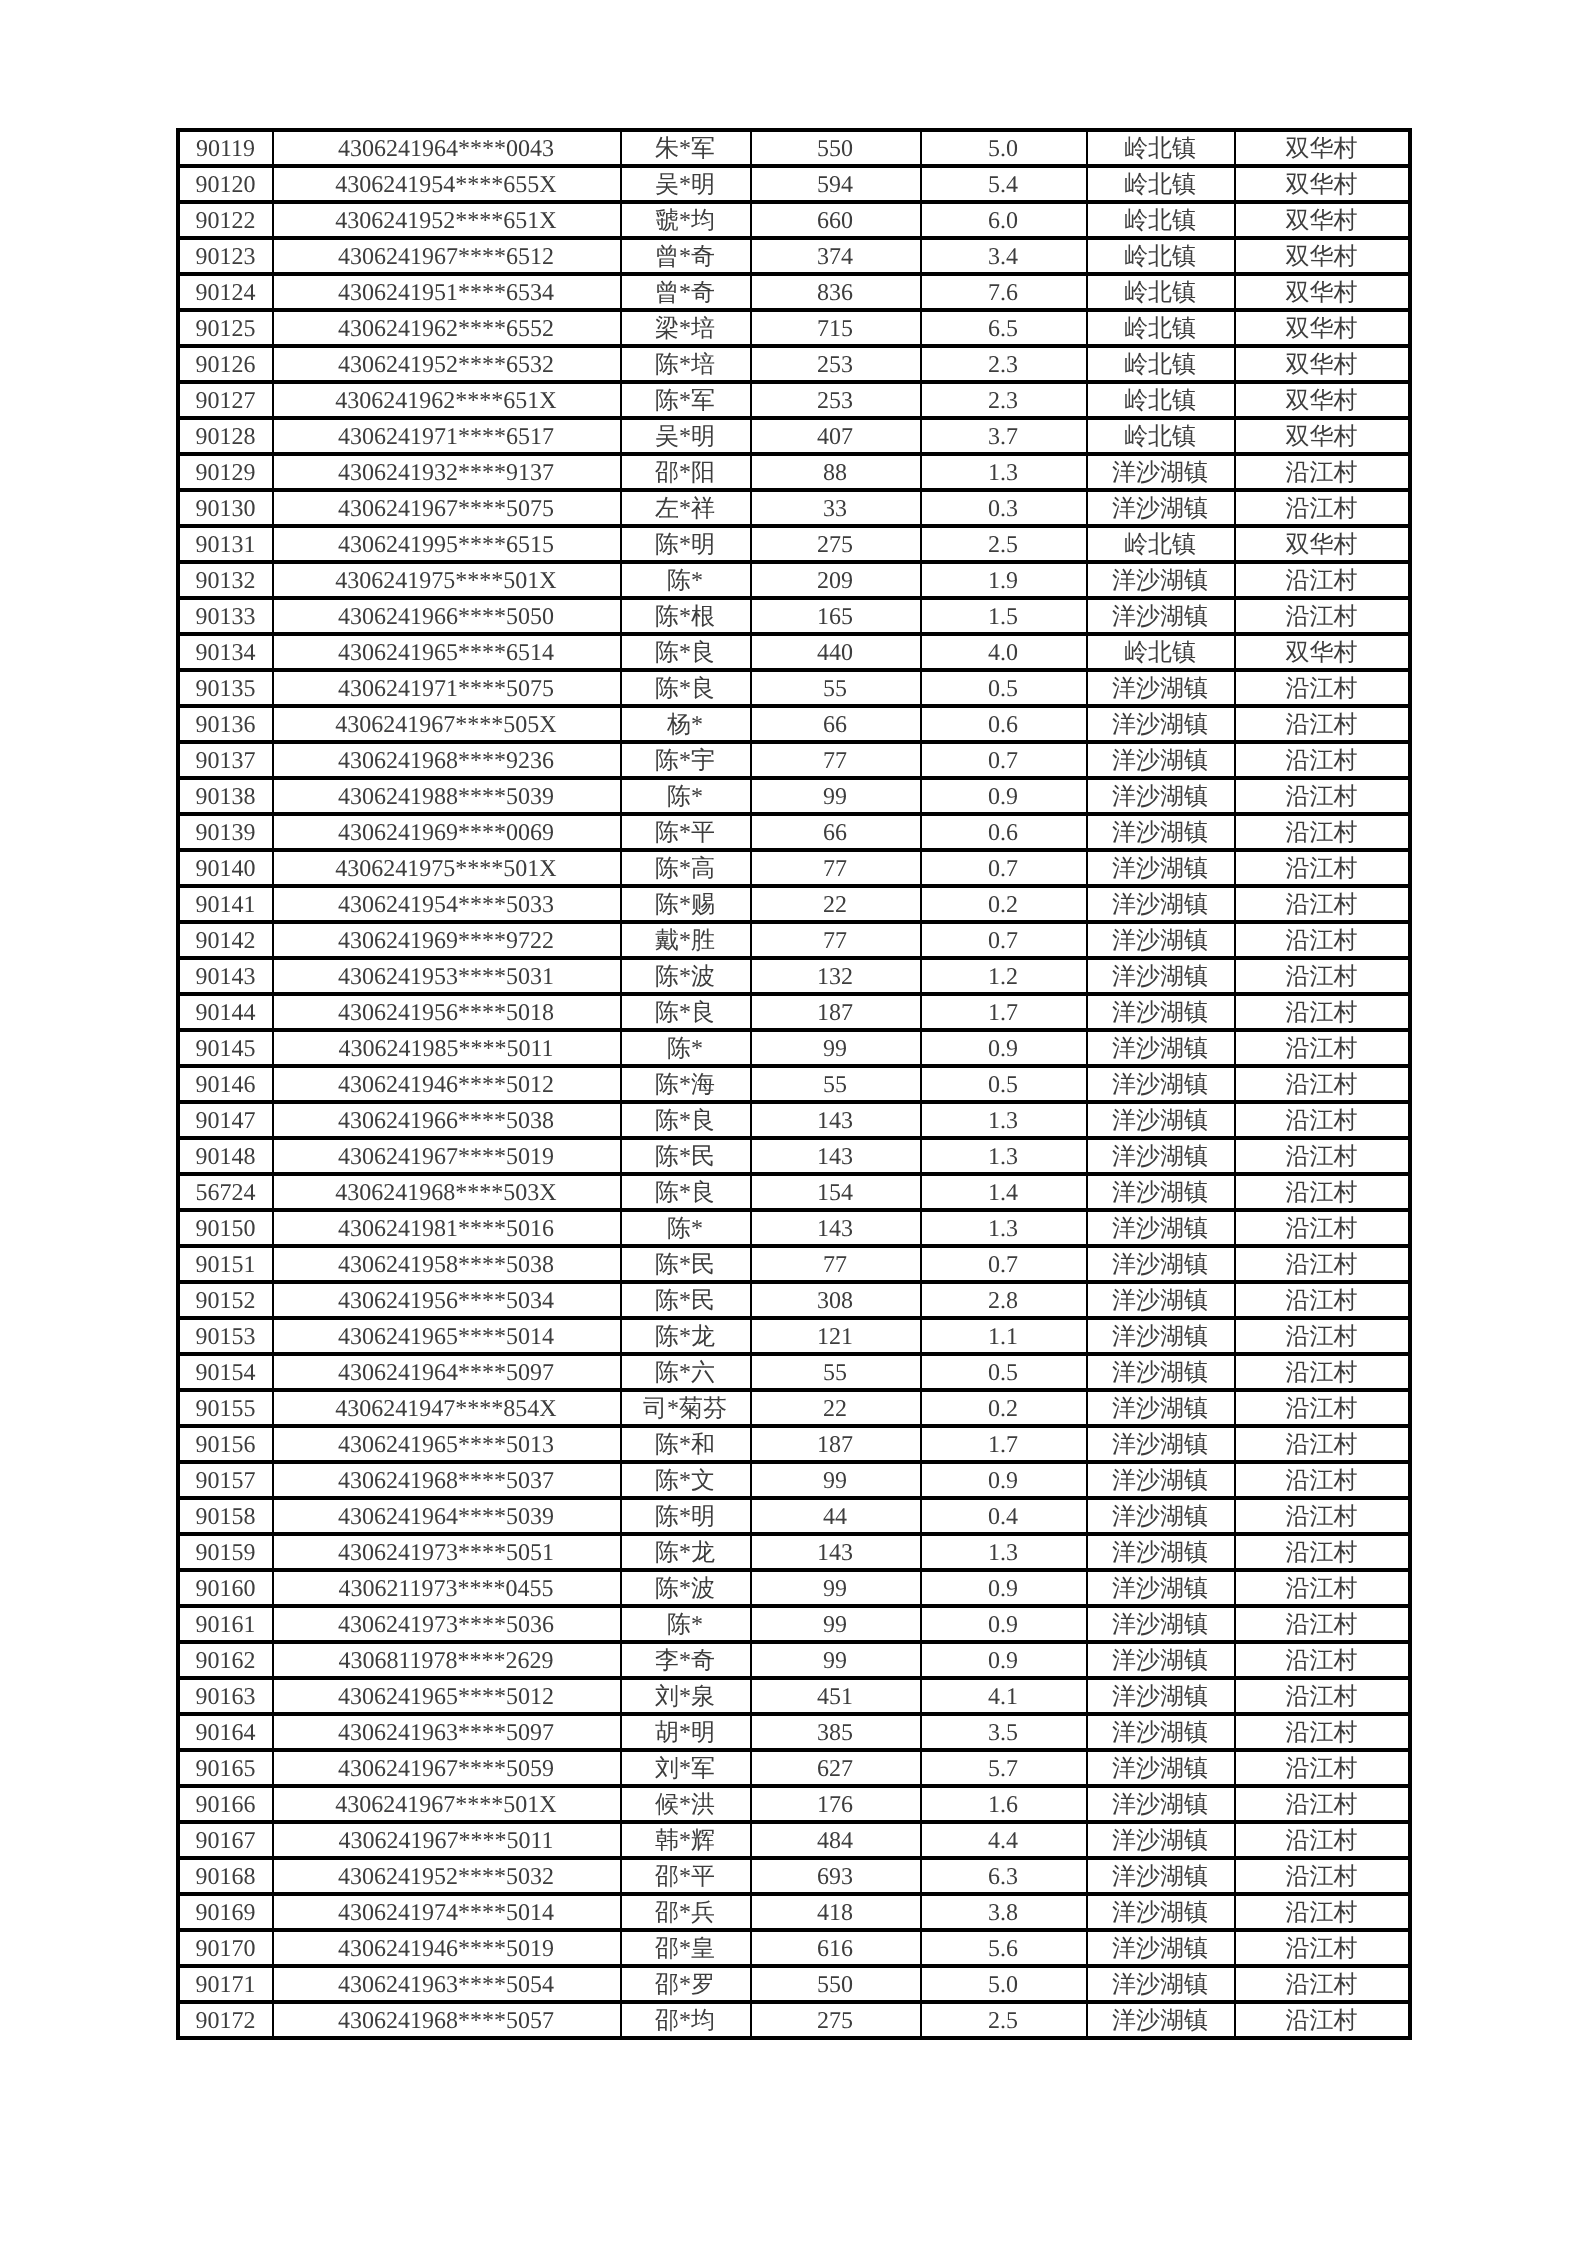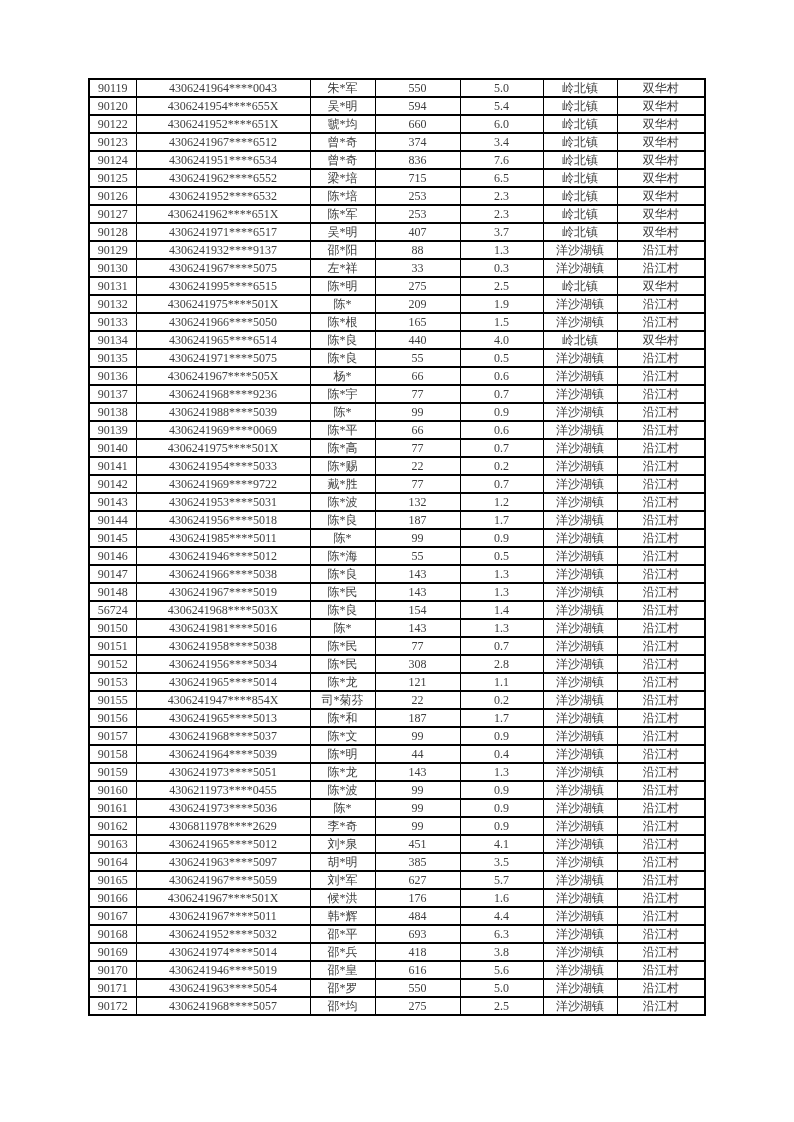--- a/index.html
+++ b/index.html
@@ -9,21 +9,21 @@
     font-family: "Liberation Serif", "DejaVu Serif", serif;
   }
   .page {
     position: relative;
     width: 794px; height: 1122px;
     background: #ffffff;
     overflow: hidden;
   }
   table.roster {
     position: absolute;
-    left: 88px; top: 78px;
+    left: 88px; top: 64px;
     border-collapse: collapse;
     table-layout: fixed;
     border: 2px solid #000;
     padding-left: 12px;
   }
   table.roster td {
     border-left: 1px solid #000;
     border-right: 1px solid #000;
     border-top: 2px solid #000;
     border-bottom: 2px solid #000;
@@ -360,20 +360,29 @@
         <tr>
           <td>90153</td>
           <td>4306241965****5014</td>
           <td>陈*龙</td>
           <td>121</td>
           <td>1.1</td>
           <td>洋沙湖镇</td>
           <td>沿江村</td>
         </tr>
         <tr>
+          <td>90154</td>
+          <td>4306241964****5097</td>
+          <td>陈*六</td>
+          <td>55</td>
+          <td>0.5</td>
+          <td>洋沙湖镇</td>
+          <td>沿江村</td>
+        </tr>
+        <tr>
           <td>90155</td>
           <td>4306241947****854X</td>
           <td>司*菊芬</td>
           <td>22</td>
           <td>0.2</td>
           <td>洋沙湖镇</td>
           <td>沿江村</td>
         </tr>
         <tr>
           <td>90156</td>

